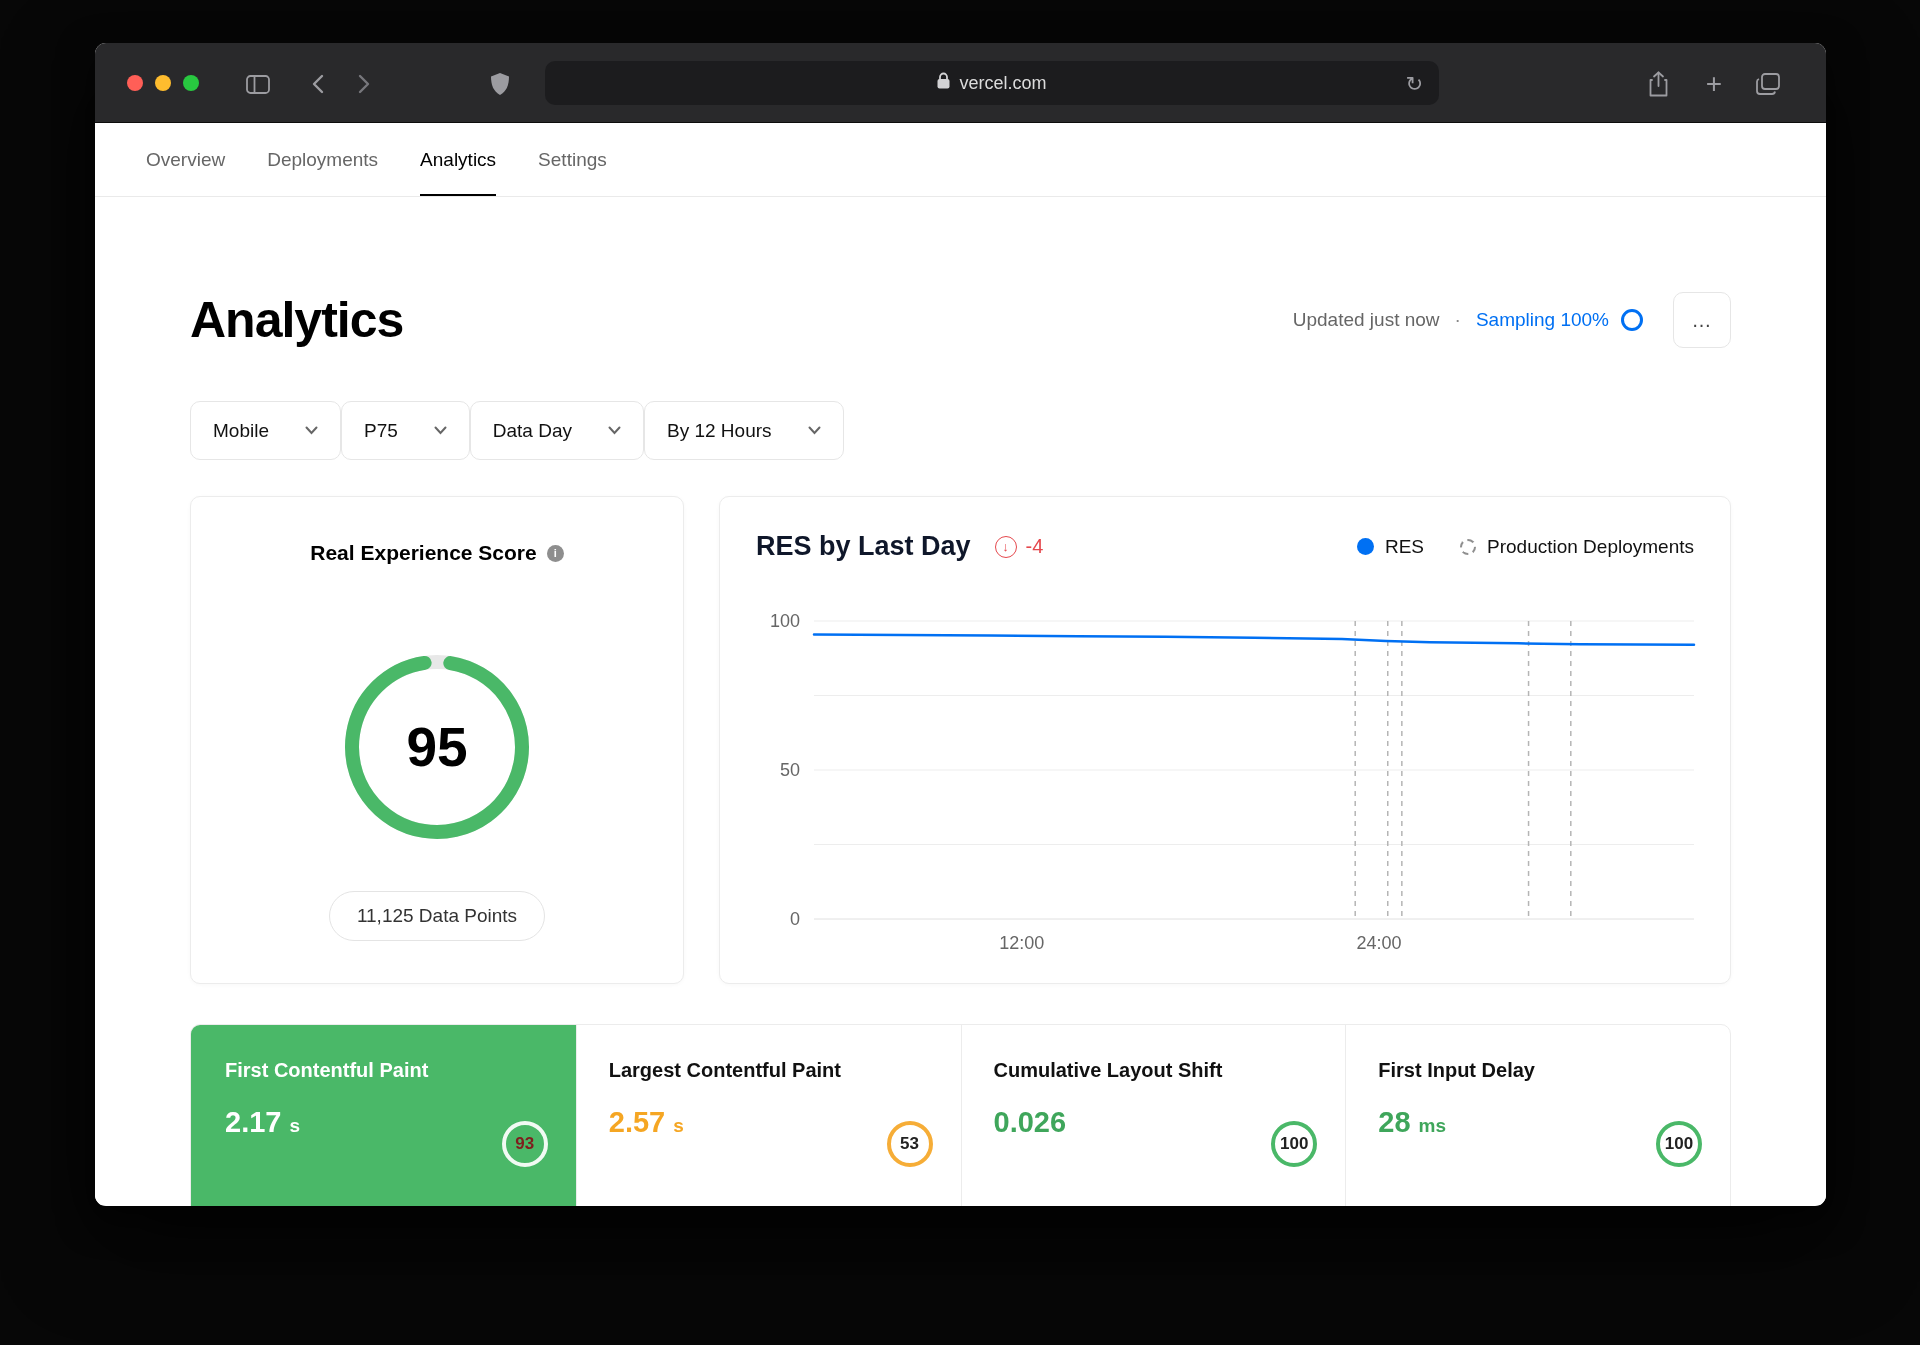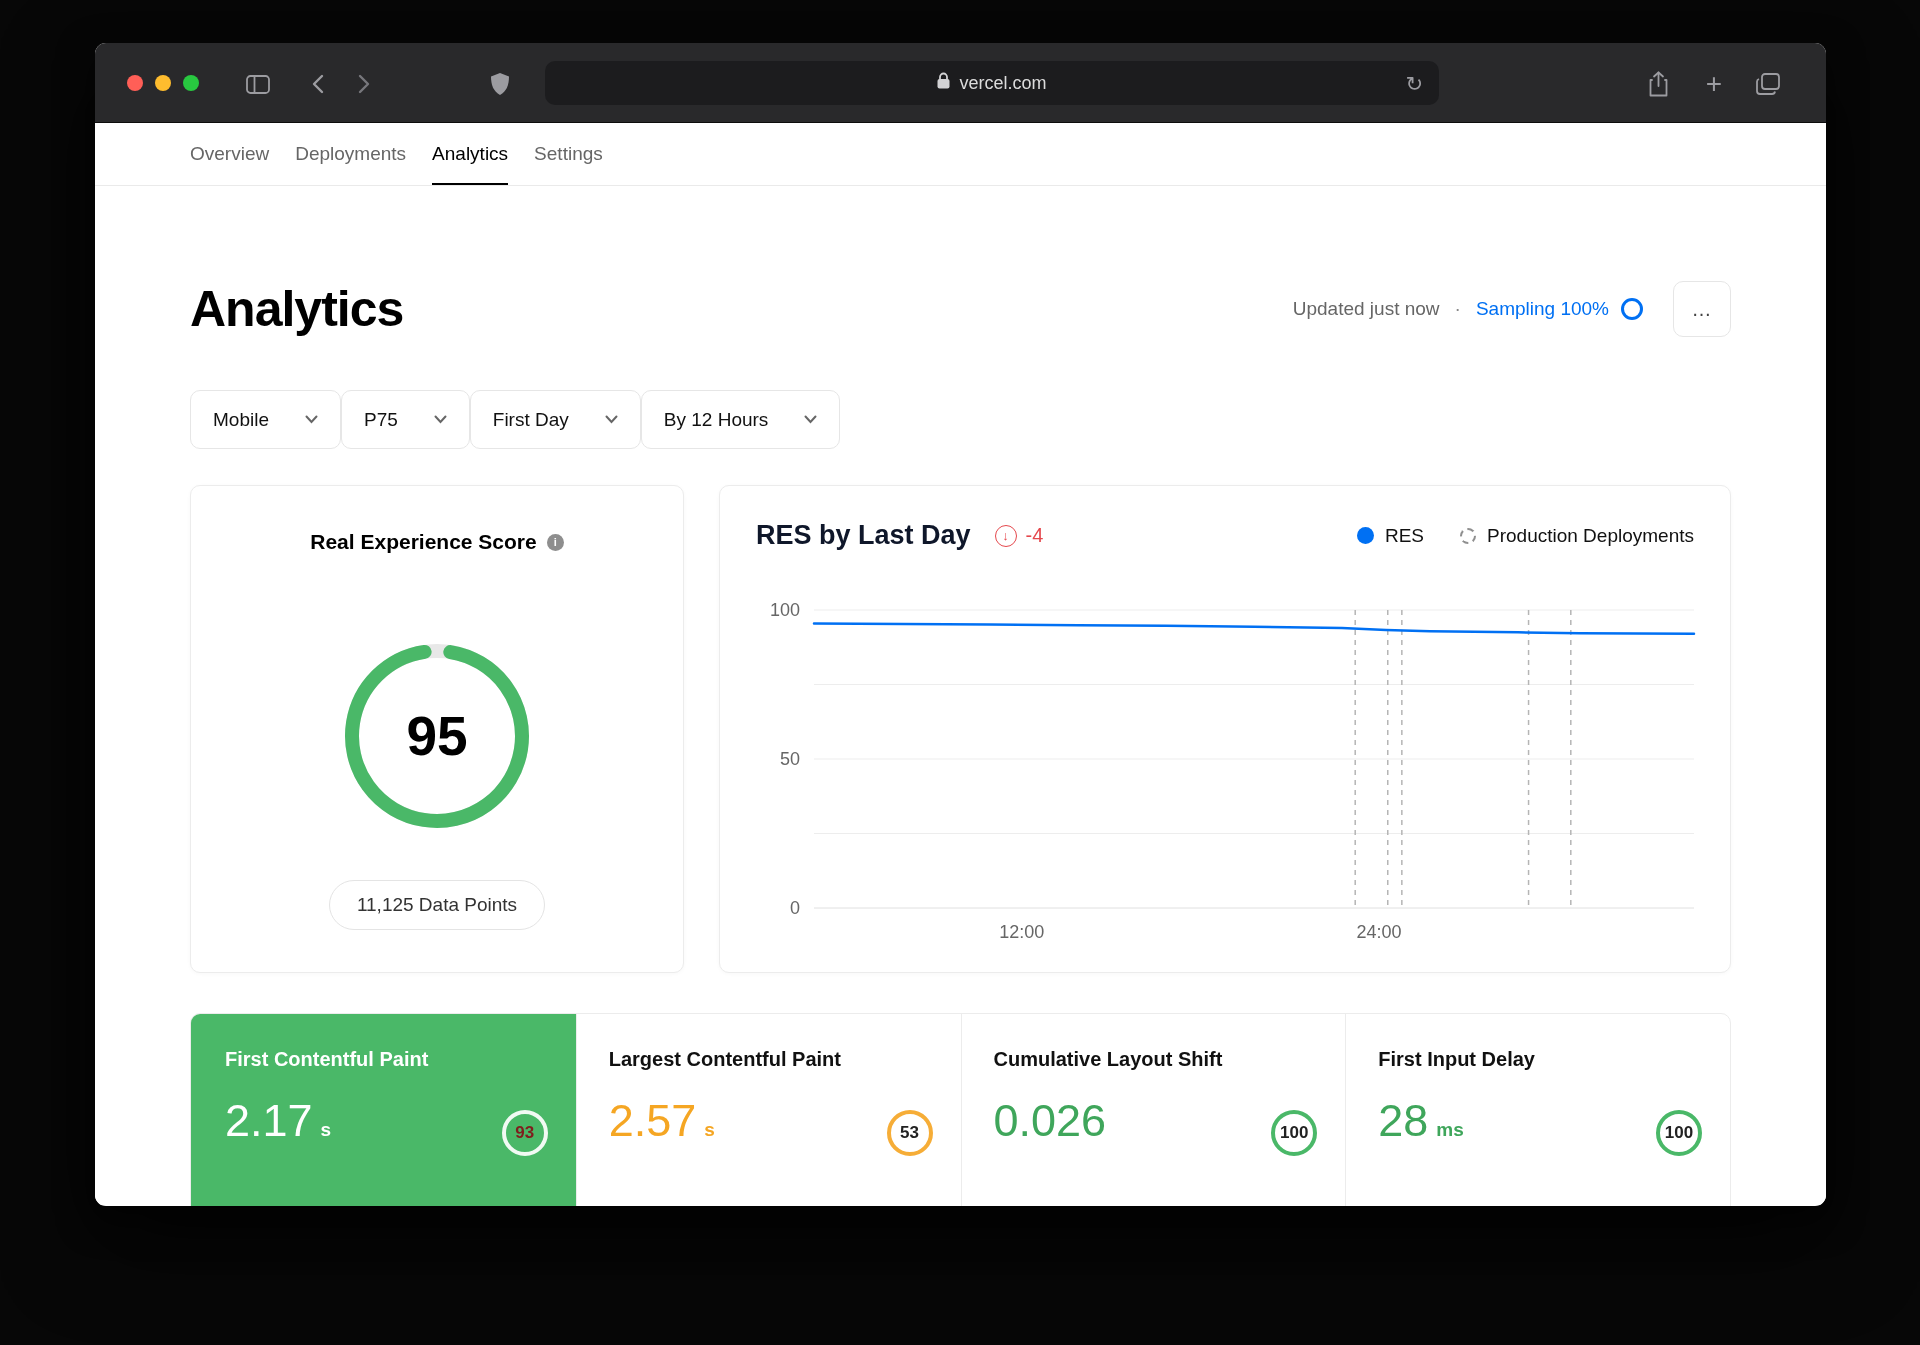--- a/index.html
+++ b/index.html
@@ -48,22 +48,22 @@
     position:absolute;left:450px;top:18px;width:894px;height:44px;
     background:#1c1c1e;border-radius:10px;display:flex;align-items:center;justify-content:center;
     color:#dcdcdc;font-size:18px;gap:9px;cursor:text;
   }
   .urlbar .refresh{
     position:absolute;right:16px;color:#9c9ca1;font-size:21px;cursor:pointer;line-height:1;
   }
   
   .page{background:#fff;height:1082px;}
   .tabrow{
-    height:63px;border-bottom:1px solid #eaeaea;display:flex;gap:26px;
-    padding-left:95px;font-size:19px;color:#666;
+    height:74px;border-bottom:1px solid #eaeaea;display:flex;gap:42px;
+    padding-left:51px;font-size:19px;color:#666;
   }
   .tab{
     display:flex;align-items:center;height:100%;cursor:pointer;
     border-bottom:2px solid transparent;padding-top:2px;
   }
   .tab.active{color:#000;border-bottom-color:#000;font-weight:500;}
   .content{padding:0 95px;}
   .page-header{margin-top:94px;display:flex;align-items:center;}
   .page-header h1{font-size:50px;font-weight:700;letter-spacing:-1px;color:#000;}
   .header-right{margin-left:auto;display:flex;align-items:center;font-size:19px;}
@@ -118,21 +118,21 @@
   .metrics{
     margin-top:40px;display:grid;grid-template-columns:1fr 1fr 1fr 1fr;height:212px;
     border:1px solid var(--border);border-radius:10px;overflow:hidden;background:#fff;
   }
   .metric{position:relative;padding:34px 34px;cursor:pointer;}
   .metric + .metric{border-left:1px solid var(--border);padding-left:32px;}
   .metric.selected{background:var(--green);}
   .m-label{font-size:20px;font-weight:700;color:#111;}
   .metric.selected .m-label{color:#fff;}
   .m-value-row{margin-top:24px;display:flex;align-items:baseline;}
-  .m-value{font-size:45px;font-weight:400;text-align:center;}
+  .m-value{font-size:29px;font-weight:700;text-align:center;}
   .m-unit{font-size:19px;font-weight:600;margin-left:8px;}
   .metric.selected .m-value,.metric.selected .m-unit{color:#fff;}
   .val-orange{color:var(--orange);}
   .val-green{color:var(--green-text);}
   .badge{
     position:absolute;right:28px;top:96px;width:46px;height:46px;border-radius:50%;
     border:4px solid;display:flex;align-items:center;justify-content:center;
     font-size:17px;font-weight:700;color:#222;background:transparent;
   }
   .badge.ring-white{border-color:rgba(255,255,255,.92);color:#7f1d1d;}
@@ -233,21 +233,21 @@
         </button>
         <button class="filter">
           <span>P75</span>
           <span class="chev">
             <svg width="13" height="9" viewBox="0 0 13 9" fill="none" stroke="#666" stroke-width="2" stroke-linecap="round">
                 <polyline points="1.5,1.5 6.5,7 11.5,1.5"></polyline>
               </svg>
           </span>
         </button>
         <button class="filter">
-          <span>First Day</span>
+          <span>Data Day</span>
           <span class="chev">
             <svg width="13" height="9" viewBox="0 0 13 9" fill="none" stroke="#666" stroke-width="2" stroke-linecap="round">
                 <polyline points="1.5,1.5 6.5,7 11.5,1.5"></polyline>
               </svg>
           </span>
         </button>
         <button class="filter">
           <span>By 12 Hours</span>
           <span class="chev">
             <svg width="13" height="9" viewBox="0 0 13 9" fill="none" stroke="#666" stroke-width="2" stroke-linecap="round">

